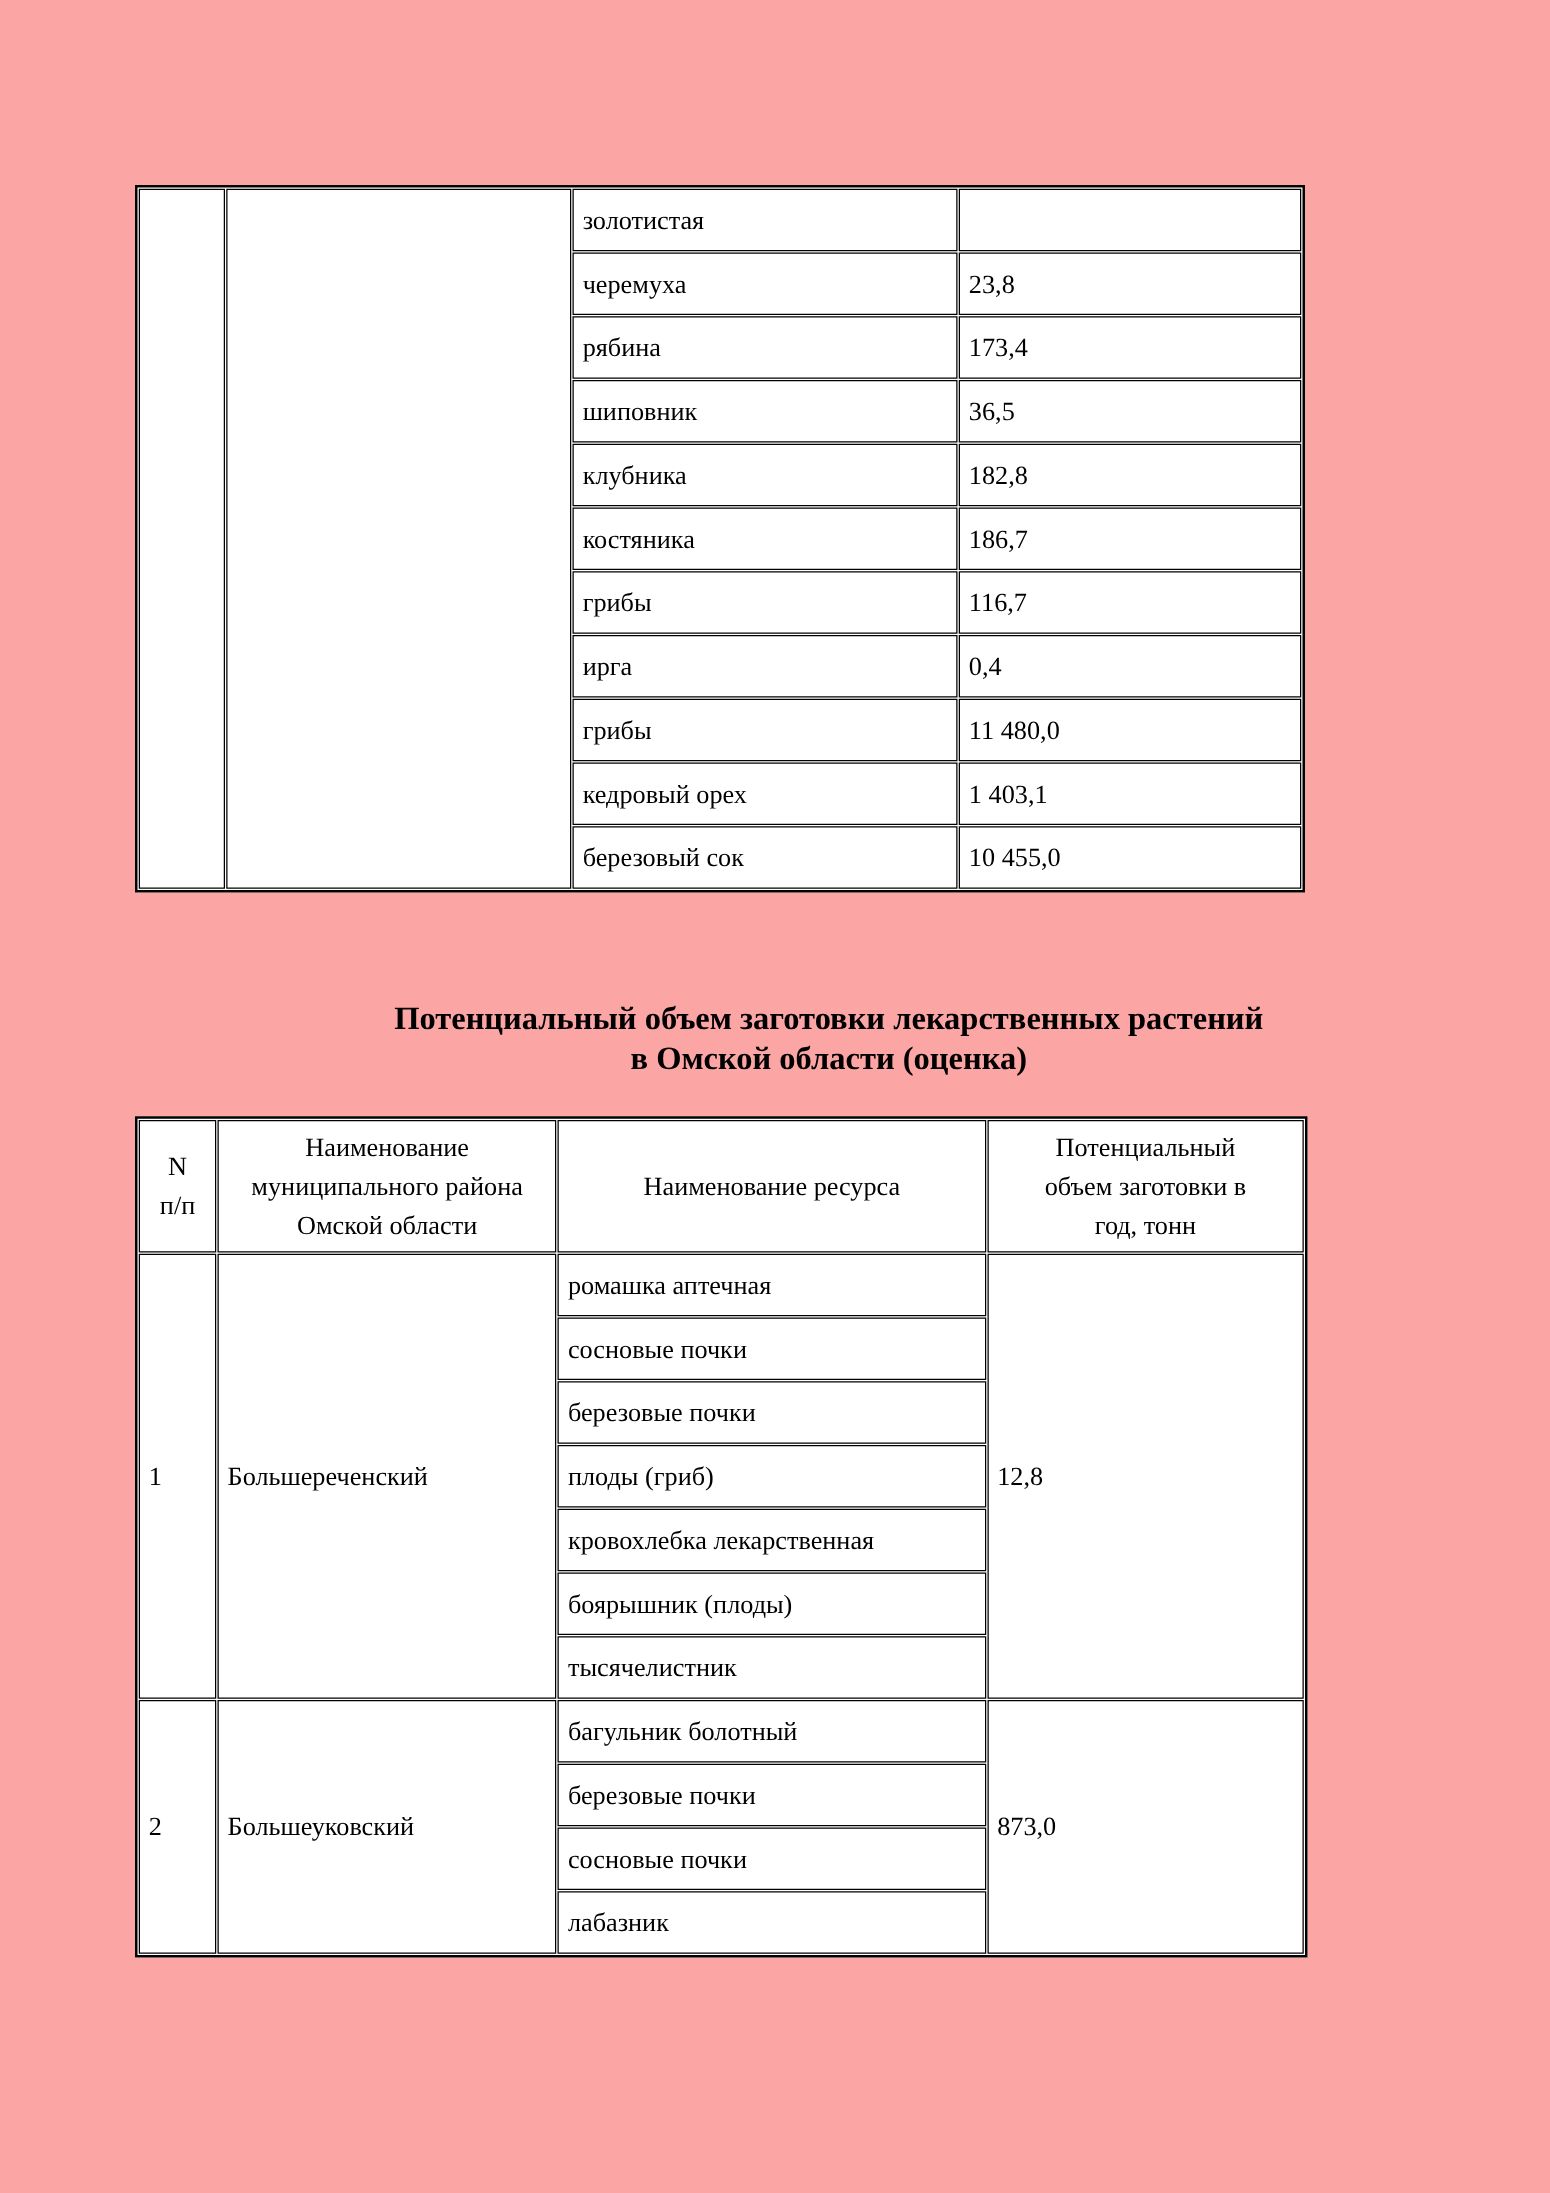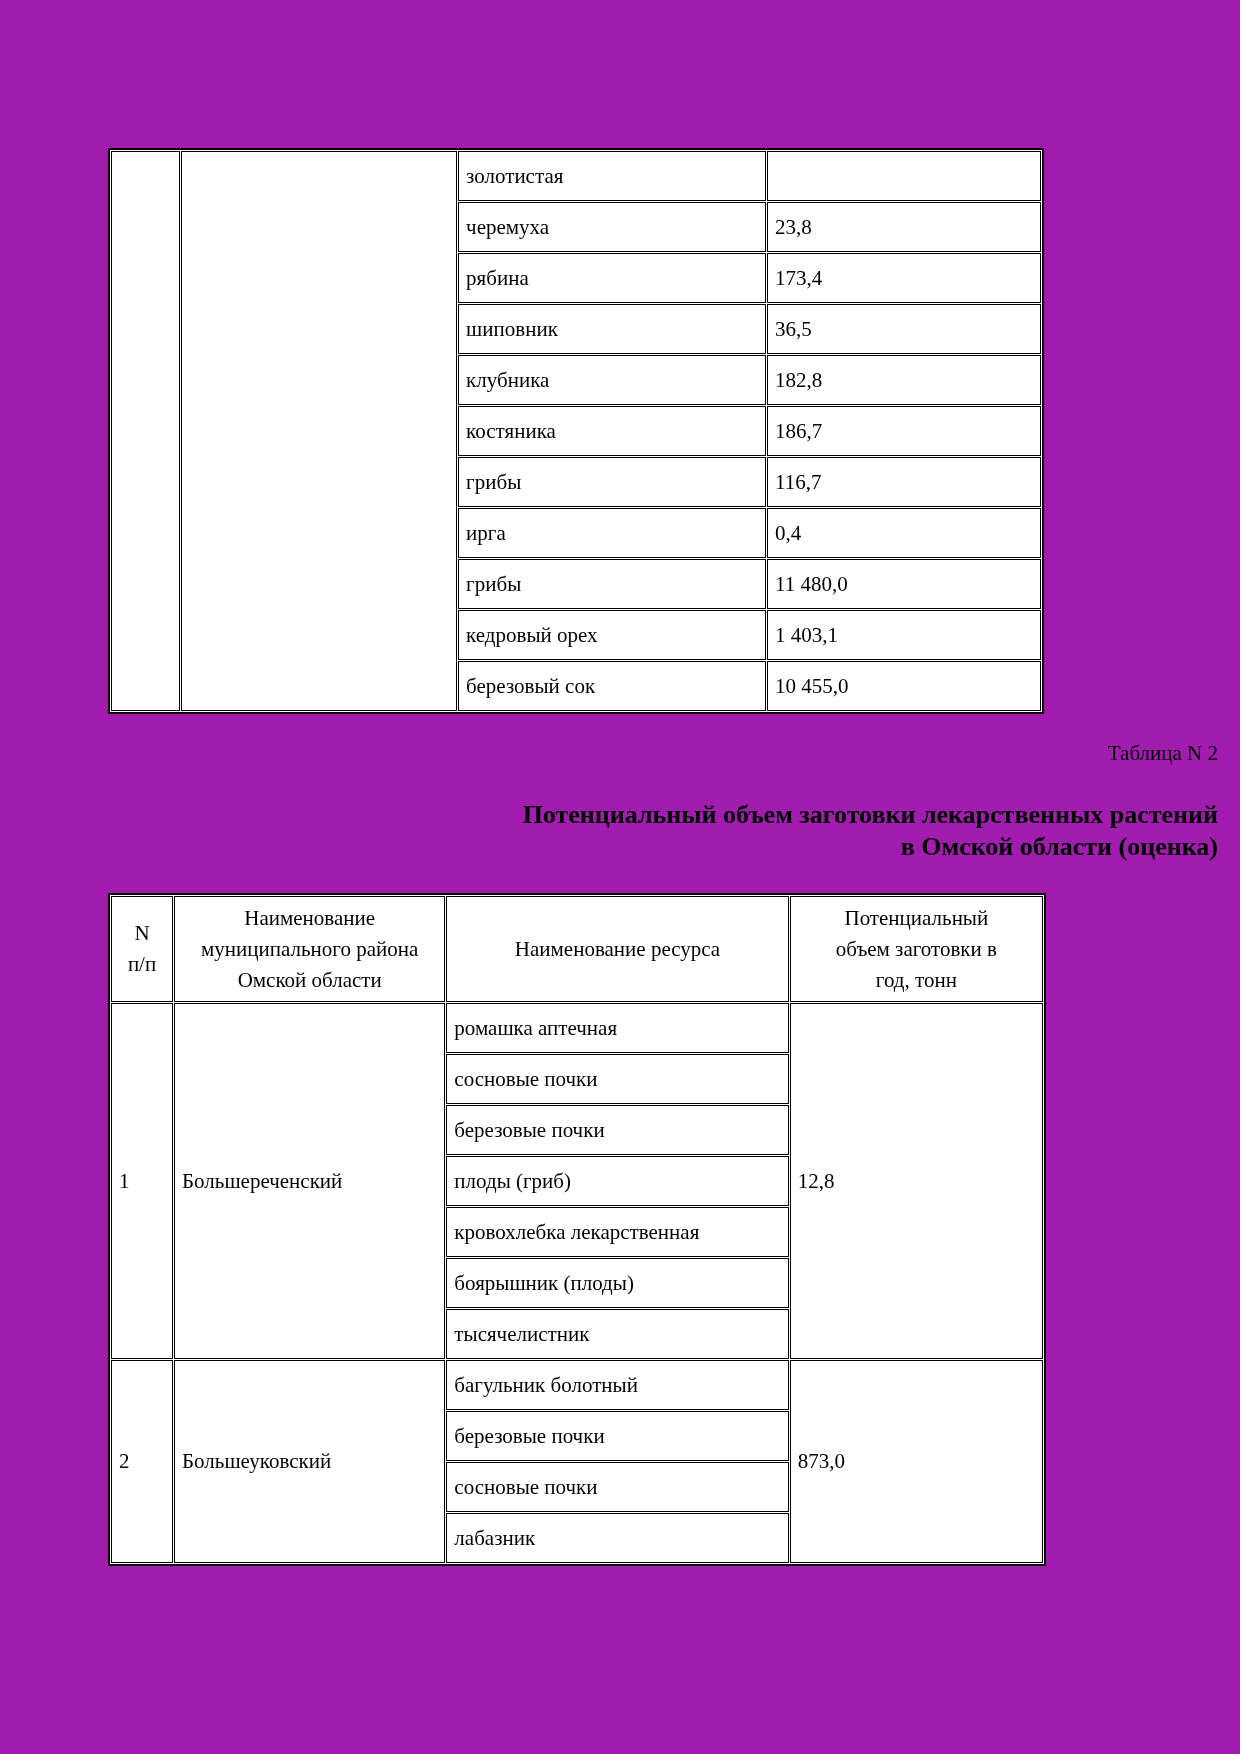--- a/index.html
+++ b/index.html
@@ -1,18 +1,18 @@
 <!DOCTYPE html>
 <html><head>
 <meta charset="utf-8">
 <style>
   html,body { margin:0; padding:0; background:#888; }
   .page {
     position:relative; width:1240px; height:1754px; margin:0 auto;
-    background:#a21caf; color:#000;
+    background:#fca5a5; color:#000;
     font-family:"Liberation Serif","DejaVu Serif",serif;
   }
   table.tbl {
     position:absolute;
     border-collapse:separate; border-spacing:1px;
     border:2px solid #000;
     table-layout:fixed;
     background:#fff;
   }
   table.tbl td {
@@ -37,21 +37,21 @@
     vertical-align:middle;
     white-space:pre-line;
     padding:2px 4px;
   }
   .caption {
     position:absolute; left:108px; top:740px; width:1110px;
     text-align:right; font-size:21px; line-height:26px;
   }
   .title {
     position:absolute; left:108px; top:799px; width:1110px;
-    text-align:right; font-weight:bold; font-size:26px; line-height:32px;
+    text-align:center; font-weight:bold; font-size:26px; line-height:32px;
     white-space:pre-line;
   }
 </style>
 </head>
 <body>
 
 <div class="page">
 
   <table class="tbl t1">
     <colgroup>
@@ -103,21 +103,20 @@
         <td>кедровый орех</td>
         <td>1 403,1</td>
       </tr>
       <tr>
         <td>березовый сок</td>
         <td>10 455,0</td>
       </tr>
     </tbody>
   </table>
 
-  <div class="caption">Таблица N 2</div>
 
   <div class="title">Потенциальный объем заготовки лекарственных растений
 в Омской области (оценка)</div>
 
   <table class="tbl t2">
     <colgroup>
       <col style="width:62px">
         <col style="width:271px">
         <col style="width:342px">
         <col style="width:253px">

